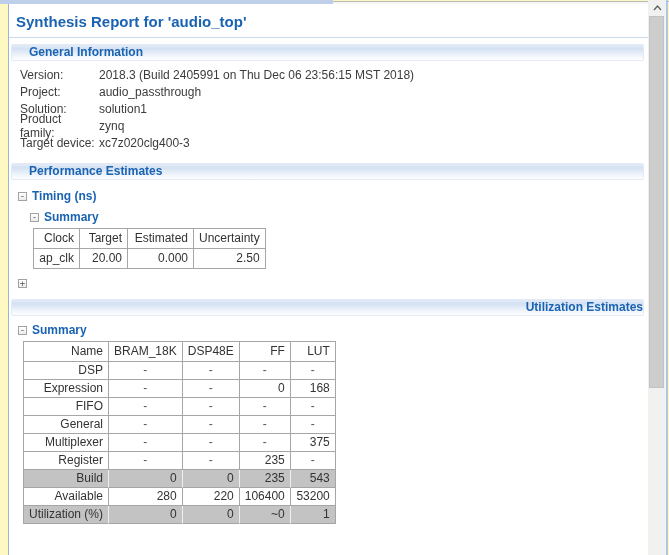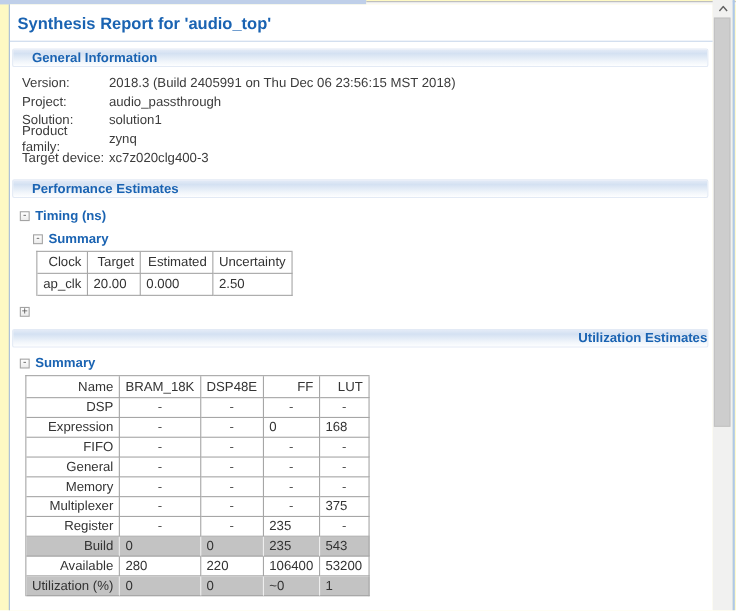--- a/index.html
+++ b/index.html
@@ -53,21 +53,21 @@
   table { border-spacing:0; border-top:1px solid #a6a6a6; border-left:1px solid #a6a6a6;
     font-size:12px; color:#333; }
   td, th { border-right:1px solid #a6a6a6; border-bottom:1px solid #a6a6a6;
     padding:2px 5px; font-weight:normal; line-height:13px; white-space:nowrap; }
   th { text-align:right; padding:3px 5px; }
   .timing-table { margin:4px 0 0 24px; }
   .timing-table td { padding:3px 5px; }
   .util-table { margin:4px 0 0 14px; }
   td.n { text-align:right; }
   td.c { text-align:center; color:#555; }
-  td.r { }
+  td.r { text-align:right; }
   td.cc { text-align:right;margin-left:16px; }
   tr.shaded td { background:#c3c3c3; border-right-color:#eeeeee; }
   tr.shaded td:last-child { border-right-color:#a6a6a6; }
 </style>
 </head>
 <body>
 
 <div id="screen">
 
   <div class="top-strip">
@@ -191,27 +191,20 @@
         <td class="c">-</td>
       </tr>
       <tr>
         <td class="n">General</td>
         <td class="c">-</td>
         <td class="c">-</td>
         <td class="c">-</td>
         <td class="c">-</td>
       </tr>
       <tr>
-        <td class="n">Memory</td>
-        <td class="c">-</td>
-        <td class="c">-</td>
-        <td class="c">-</td>
-        <td class="c">-</td>
-      </tr>
-      <tr>
         <td class="n">Multiplexer</td>
         <td class="c">-</td>
         <td class="c">-</td>
         <td class="c">-</td>
         <td class="r">375</td>
       </tr>
       <tr>
         <td class="n">Register</td>
         <td class="c">-</td>
         <td class="c">-</td>

